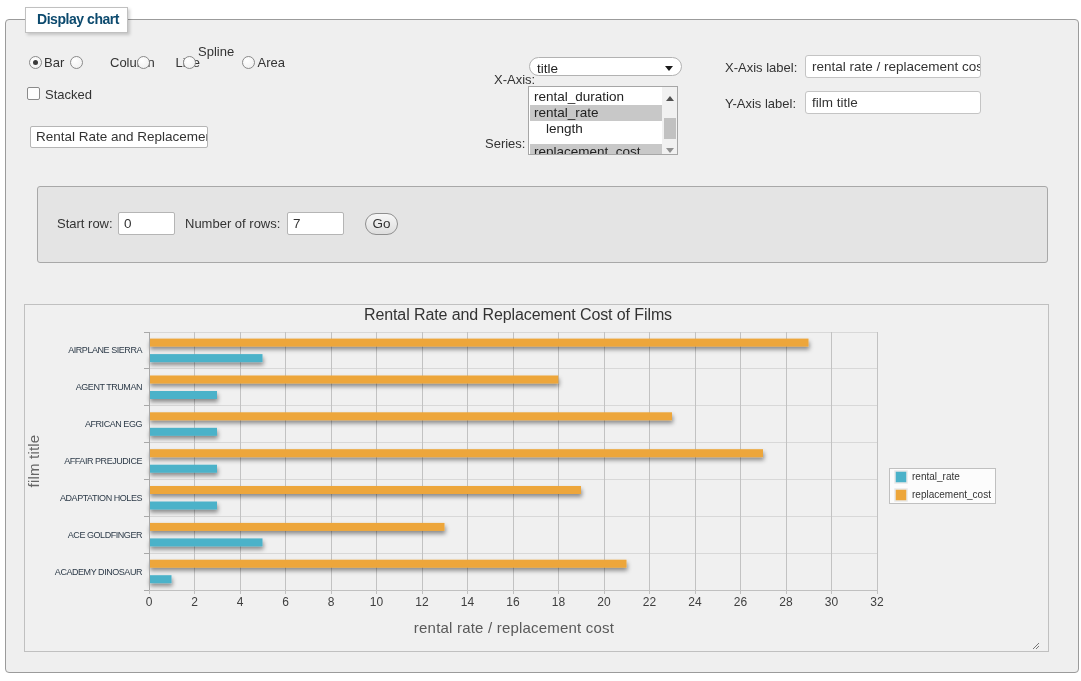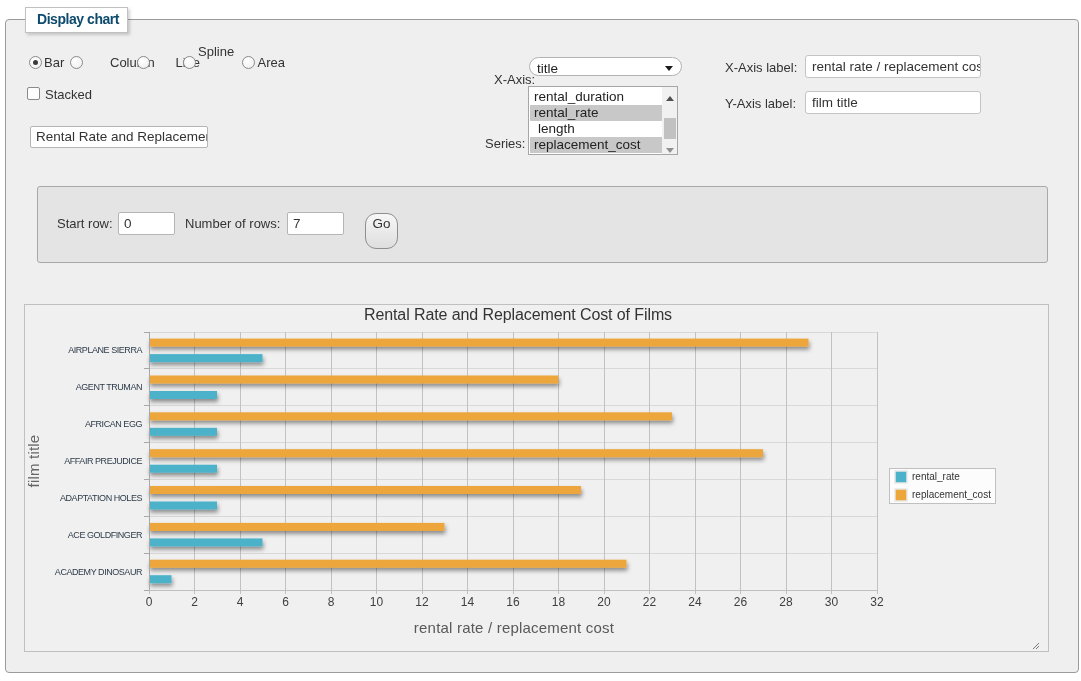--- a/index.html
+++ b/index.html
@@ -40,36 +40,36 @@
 <div class="lbl" style="left:725px;top:61px;">X-Axis label:</div>
 <div class="inp" style="left:805px;top:55px;width:176px;height:23px;line-height:21px;border-color:#c4c4c4;border-radius:3px;padding-left:6px;">rental rate / replacement cost</div>
 <div class="lbl" style="left:725px;top:97px;">Y-Axis label:</div>
 <div class="inp" style="left:805px;top:91px;width:176px;height:23px;line-height:21px;border-color:#c4c4c4;border-radius:3px;padding-left:6px;">film title</div>
 
 <div class="lbl" style="left:485px;top:137px;">Series:</div>
 <div class="abs" style="left:528px;top:86px;width:150px;height:69px;border:1px solid #a6a6a6;background:#fff;overflow:hidden;">
   <div style="position:absolute;left:1px;top:2px;width:133px;font-size:13.5px;color:#222;">
     <div style="height:16px;line-height:16px;padding-left:4px;">rental_duration</div>
     <div style="height:16px;line-height:16px;padding-left:4px;background:#c8c8c8;">rental_rate</div>
-    <div style="height:16px;line-height:16px;padding-left:8px;">length</div>
+    <div style="height:23px;line-height:16px;padding-left:16px;">length</div>
     <div style="height:16px;line-height:16px;padding-left:4px;background:#c8c8c8;">replacement_cost</div>
   </div>
   <div style="position:absolute;right:0;top:0;width:15px;height:100%;background:#f1f1f1;">
     <div style="position:absolute;top:0;left:0;width:15px;height:15px;text-align:center;"><span style="display:inline-block;margin-top:5px;width:0;height:0;border-left:4px solid transparent;border-right:4px solid transparent;border-bottom:5px solid #505050;"></span></div>
     <div style="position:absolute;bottom:0;left:0;width:15px;height:15px;text-align:center;"><span style="display:inline-block;margin-top:6px;width:0;height:0;border-left:4px solid transparent;border-right:4px solid transparent;border-top:5px solid #909090;"></span></div>
     <div style="position:absolute;left:1.5px;top:31px;width:12px;height:21px;background:#c1c1c1;"></div>
   </div>
 </div>
 
 <div class="abs" style="left:37px;top:186px;width:1011px;height:77px;background:#e4e4e4;border:1px solid #a8a8a8;border-radius:3px;"></div>
 <div class="lbl" style="left:57px;top:217px;">Start row:</div>
 <div class="inp" style="left:118px;top:212px;width:57px;height:23px;line-height:21px;">0</div>
 <div class="lbl" style="left:185px;top:217px;">Number of rows:</div>
 <div class="inp" style="left:287px;top:212px;width:57px;height:23px;line-height:21px;">7</div>
-<div class="abs" style="left:365px;top:213px;width:33px;height:36px;border:1px solid #8f8f8f;border-radius:11px;background:linear-gradient(#f7f7f7,#dedede);font-size:13.5px;color:#333;text-align:center;line-height:20px;">Go</div>
+<div class="abs" style="left:365px;top:213px;width:33px;height:22px;border:1px solid #8f8f8f;border-radius:11px;background:linear-gradient(#f7f7f7,#dedede);font-size:13.5px;color:#333;text-align:center;line-height:20px;">Go</div>
 
 <div class="abs" style="left:24px;top:304px;width:1025px;height:348px;background:#f0f0f0;border:1px solid #c0c0c0;">
 <svg width="1024" height="347" viewBox="0 0 1024 347" style="position:absolute;left:0;top:0;font-family:'Liberation Sans',sans-serif">
 <defs>
         <filter id="sh" x="-30%" y="-60%" width="160%" height="260%">
           <feDropShadow dx="1" dy="3" stdDeviation="1.9" flood-color="#000" flood-opacity="0.42"></feDropShadow>
         </filter>
       </defs>
 <text x="493" y="14.5" text-anchor="middle" font-size="16" fill="#333333" style="letter-spacing:-0.1px">Rental Rate and Replacement Cost of Films</text>
 <line x1="124" y1="27.5" x2="852" y2="27.5" stroke="#d8d8d8" stroke-width="1"></line>

